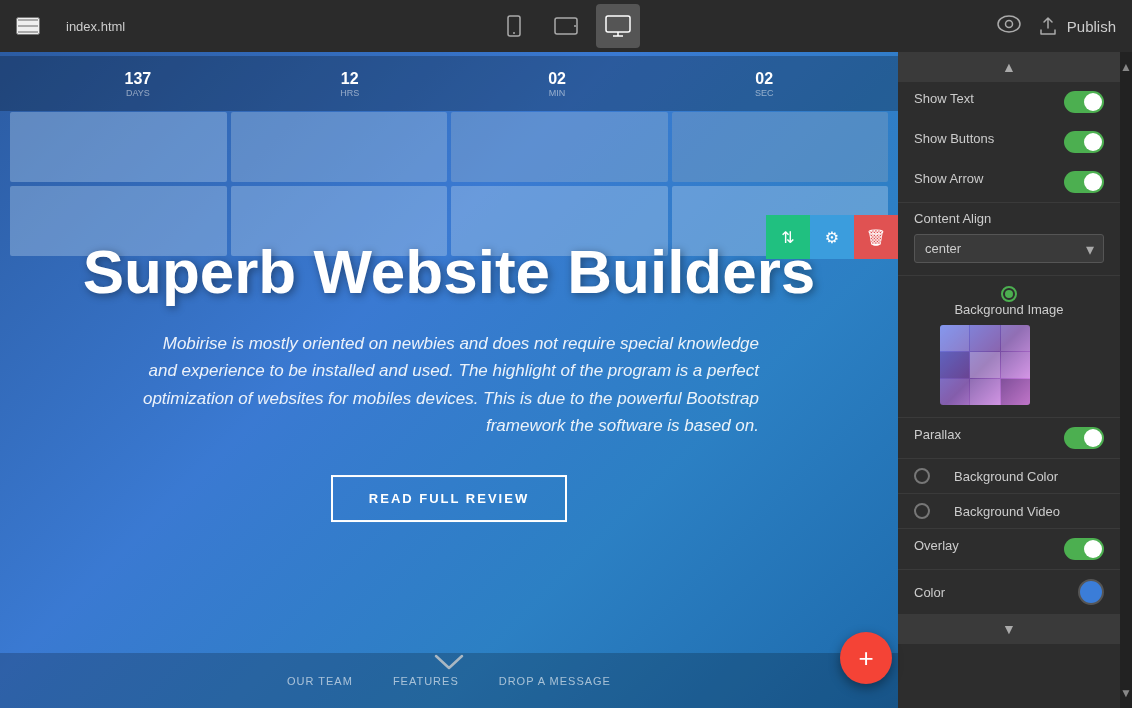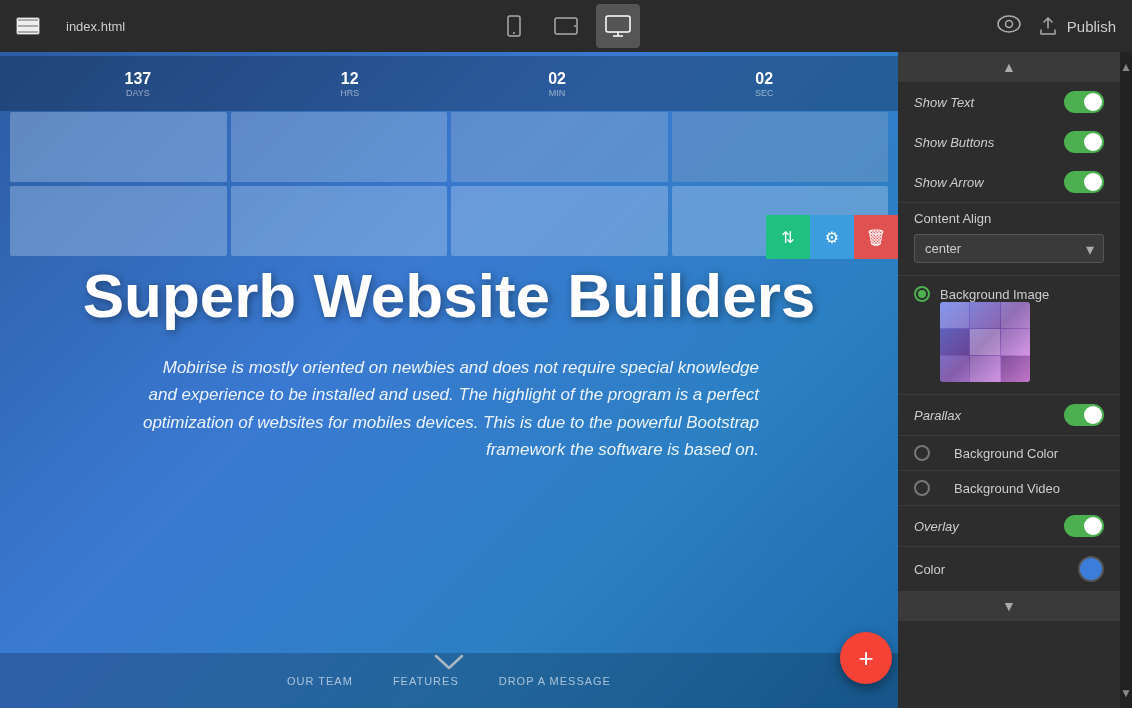--- a/index.html
+++ b/index.html
@@ -164,24 +164,22 @@
       width: 222px;
       background: #2d2d2d;
       position: relative;
       overflow-y: auto;
       overflow-x: hidden;
     }
     .right-panel::-webkit-scrollbar { width: 6px; }
     .right-panel::-webkit-scrollbar-thumb { background: #555; }
     .toggle-row {
       display: flex;
-      align-items: center;
       justify-content: space-between;
       padding: 9px 16px;
-      font-style: italic;
     }
     .toggle-label {
       color: #ccc;
       font-size: 13px;
     }
     .toggle-switch {
       width: 40px; height: 22px;
       background: #4caf50;
       border-radius: 11px;
       position: relative;
@@ -229,21 +227,22 @@
       pointer-events: none;
     }
 
     .bg-image-section {
       padding: 10px 16px 12px;
       border-bottom: 1px solid #3a3a3a;
     }
     .bg-image-row {
       display: flex;
       align-items: center;
-      gap: 10px;
+      margin-bottom: 8px;
+      flex-direction: column;
     }
     .radio-dot {
       width: 16px; height: 16px;
       border-radius: 50%;
       border: 2px solid #4caf50;
       display: flex; align-items: center; justify-content: center;
       cursor: pointer;
     }
     .radio-dot.active::after {
       content: '';
@@ -426,20 +425,21 @@
       </div>
       <div class="countdown-item">
         <span class="countdown-num">02</span>
         <span style="font-size:9px;color:rgba(255,255,255,0.5)">SEC</span>
       </div>
     </div>
 
     <div class="hero-content">
       <h1 class="hero-title">Superb Website Builders</h1>
       <p class="hero-subtitle">Mobirise is mostly oriented on newbies and does not require special knowledge and experience to be installed and used. The highlight of the program is a perfect optimization of websites for mobiles devices. This is due to the powerful Bootstrap framework the software is based on.</p>
+      <button class="hero-btn">READ FULL REVIEW</button>
     </div>
 
     <div class="arrow-down">
       <svg width="30" height="20" viewBox="0 0 30 20">
           <polyline points="2,4 15,16 28,4" fill="none" stroke="white" stroke-width="2.5" stroke-linecap="round" stroke-linejoin="round"></polyline>
         </svg>
     </div>
 
     <div class="canvas-toolbar">
       <button class="canvas-tool-btn move">

